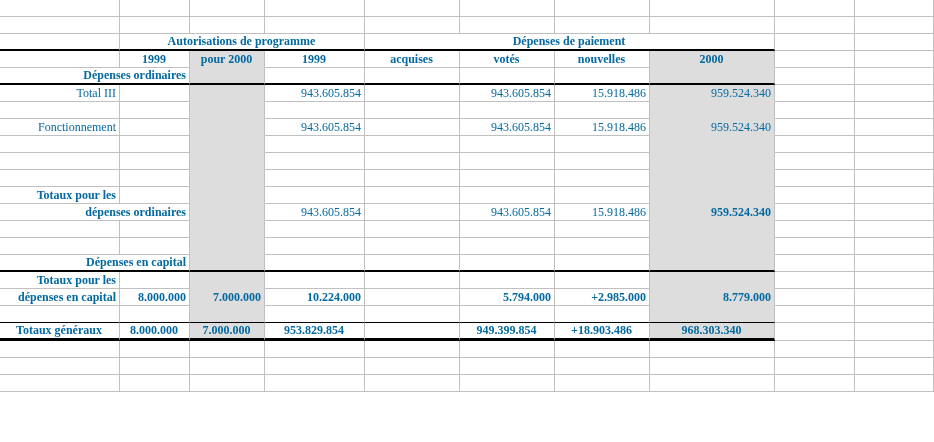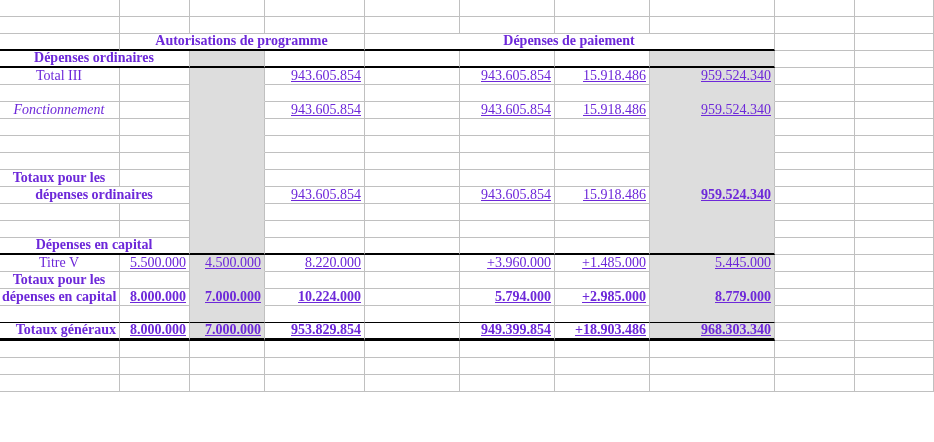--- a/index.html
+++ b/index.html
@@ -1,33 +1,33 @@
 <!DOCTYPE html>
 <html style="--fill: #DDDDDD; --grid: #C0C0C0;"><head>
 <meta charset="utf-8">
 <style>
   html,body { margin:0; padding:0; background:#fff; }
   .sheet { width:934px; height:442px; overflow:hidden; background:#fff; }
   table { border-collapse:separate; border-spacing:0; table-layout:fixed; width:934px;
-          font-family:"Liberation Serif", serif; font-size:14px; color:#6d28d9; }
+          font-family:"Liberation Serif", serif; font-size:12px; color:#0369a1; }
   tr { height:17px; }
   td.c { height:17px; box-sizing:border-box;
          border-right:1px solid var(--grid,#C0C0C0);
          border-bottom:1px solid var(--grid,#C0C0C0);
          padding:0 3px 1px 2px; vertical-align:bottom; line-height:14px;
          white-space:nowrap; overflow:visible; }
   td.g  { background:var(--fill,#DDDDDD); border-bottom-color:transparent; }
   td.b1 { border-bottom:1px solid #000; }
   td.b2 { border-bottom:2px solid #000; }
-  td.b3 { border-bottom:3px solid #000; }
+  td.b3 { border-bottom:3px solid #000;text-align:center; }
   .hd   { font-weight:bold; text-align:center; padding-left:0; padding-right:0; }
-  .lab  { text-align:center; }
-  .num  { text-align:right;text-decoration:underline; }
+  .lab  { text-align:right; }
+  .num  { text-align:right; }
   .bold { font-weight:bold; }
-  .it   { font-style:italic; padding-left:13px; }
+  .it   { padding-left:13px; }
   .ra   { text-align:right; }
 </style>
 </head>
 <body>
 
 <div class="sheet">
 <table>
 <colgroup>
   <col style="width:120px">
         <col style="width:70px">
@@ -70,20 +70,32 @@
 
 <tr>
   <td class="c b2"></td>
   <td class="c hd b2" colspan="3">Autorisations de programme</td>
   <td class="c hd b2" colspan="4">Dépenses de paiement</td>
   <td class="c"></td>
   <td class="c"></td>
 </tr>
 
 
+<tr>
+  <td class="c"></td>
+  <td class="c hd">1999</td>
+  <td class="c hd g">pour 2000</td>
+  <td class="c hd">1999</td>
+  <td class="c hd">acquises</td>
+  <td class="c hd">votés</td>
+  <td class="c hd">nouvelles</td>
+  <td class="c hd g">2000</td>
+  <td class="c"></td>
+  <td class="c"></td>
+</tr>
 
 <tr>
   <td class="c lab bold b2" colspan="2">Dépenses ordinaires</td>
   <td class="c g b2"></td>
   <td class="c b2"></td>
   <td class="c b2"></td>
   <td class="c b2"></td>
   <td class="c b2"></td>
   <td class="c g b2"></td>
   <td class="c"></td>
@@ -221,32 +233,20 @@
   <td class="c g b2"></td>
   <td class="c b2"></td>
   <td class="c b2"></td>
   <td class="c b2"></td>
   <td class="c b2"></td>
   <td class="c g b2"></td>
   <td class="c"></td>
   <td class="c"></td>
 </tr>
 
-<tr>
-  <td class="c lab">Titre V</td>
-  <td class="c num">5.500.000</td>
-  <td class="c g num">4.500.000</td>
-  <td class="c num">8.220.000</td>
-  <td class="c"></td>
-  <td class="c num">+3.960.000</td>
-  <td class="c num">+1.485.000</td>
-  <td class="c g num">5.445.000</td>
-  <td class="c"></td>
-  <td class="c"></td>
-</tr>
 
 
 <tr>
   <td class="c lab bold">Totaux pour les</td>
   <td class="c"></td>
   <td class="c g"></td>
   <td class="c"></td>
   <td class="c"></td>
   <td class="c"></td>
   <td class="c"></td>

